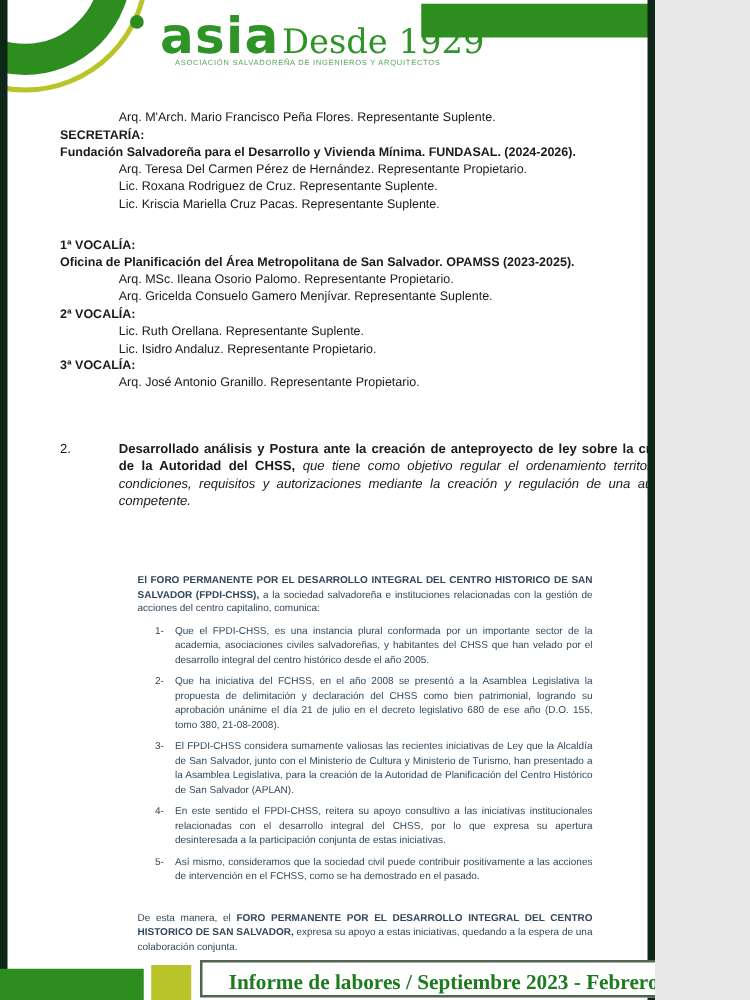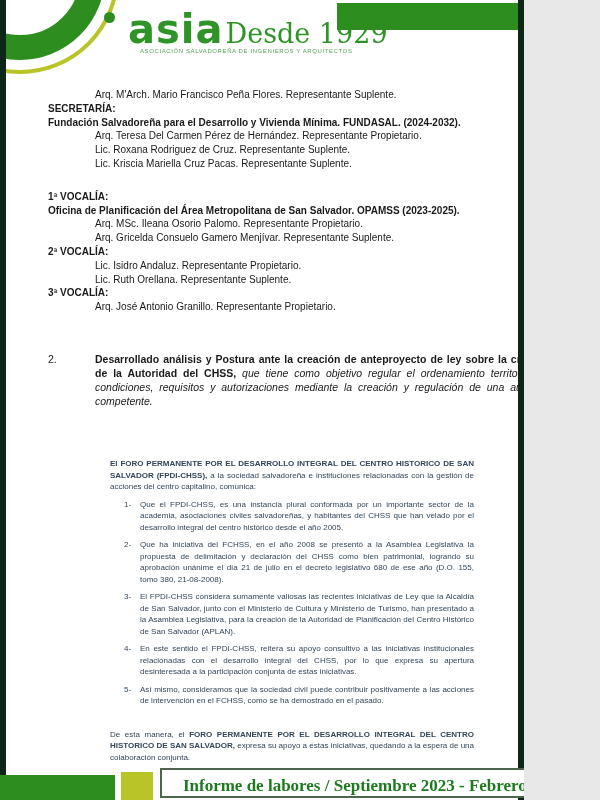--- a/index.html
+++ b/index.html
@@ -79,31 +79,31 @@
   <div class="brand">
     <span class="brand-main">asia</span><span class="brand-since">Desde 1929</span>
   </div>
   <div class="brand-sub">ASOCIACIÓN SALVADOREÑA DE INGENIEROS Y ARQUITECTOS</div>
   <div class="hdr-greenbar"></div>
   <div class="hdr-yellowsq"></div>
 
   <div class="board">
     <div class="b-indent">Arq. M'Arch. Mario Francisco Peña Flores. Representante Suplente.</div>
     <div class="b-bold">SECRETARÍA:</div>
-    <div class="b-bold">Fundación Salvadoreña para el Desarrollo y Vivienda Mínima. FUNDASAL. (2024-2032).</div>
+    <div class="b-bold">Fundación Salvadoreña para el Desarrollo y Vivienda Mínima. FUNDASAL. (2024-2026).</div>
     <div class="b-indent">Arq. Teresa Del Carmen Pérez de Hernández. Representante Propietario.</div>
     <div class="b-indent">Lic. Roxana Rodriguez de Cruz. Representante Suplente.</div>
     <div class="b-indent">Lic. Kriscia Mariella Cruz Pacas. Representante Suplente.</div>
     <div class="b-bold b-gap">1ª VOCALÍA:</div>
     <div class="b-bold">Oficina de Planificación del Área Metropolitana de San Salvador. OPAMSS (2023-2025).</div>
     <div class="b-indent">Arq. MSc. Ileana Osorio Palomo. Representante Propietario.</div>
     <div class="b-indent">Arq. Gricelda Consuelo Gamero Menjívar. Representante Suplente.</div>
     <div class="b-bold">2ª VOCALÍA:</div>
+    <div class="b-indent">Lic. Ruth Orellana. Representante Suplente.</div>
     <div class="b-indent">Lic. Isidro Andaluz. Representante Propietario.</div>
-    <div class="b-indent">Lic. Ruth Orellana. Representante Suplente.</div>
     <div class="b-bold">3ª VOCALÍA:</div>
     <div class="b-indent">Arq. José Antonio Granillo. Representante Propietario.</div>
   </div>
 
   <div class="item2">
     <span class="num">2.</span>
     <span class="seg-bold">Desarrollado análisis y Postura ante la creación de anteproyecto de ley sobre la creación de la Autoridad del CHSS,</span><span class="seg-italic"> que tiene como objetivo regular el ordenamiento territorial, las condiciones, requisitos y autorizaciones mediante la creación y regulación de una autoridad competente.</span>
   </div>
 
 

